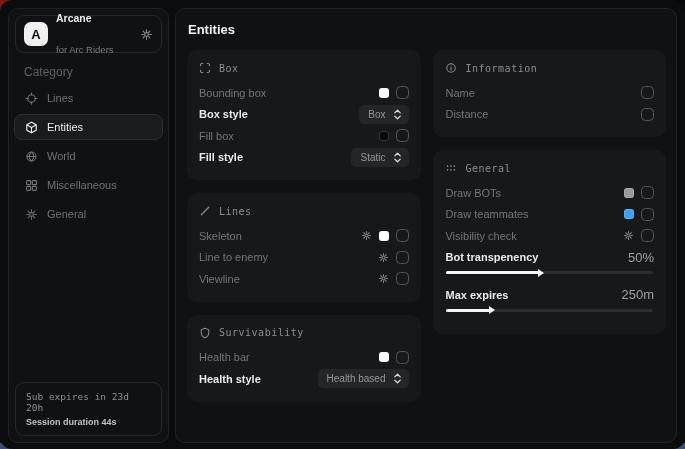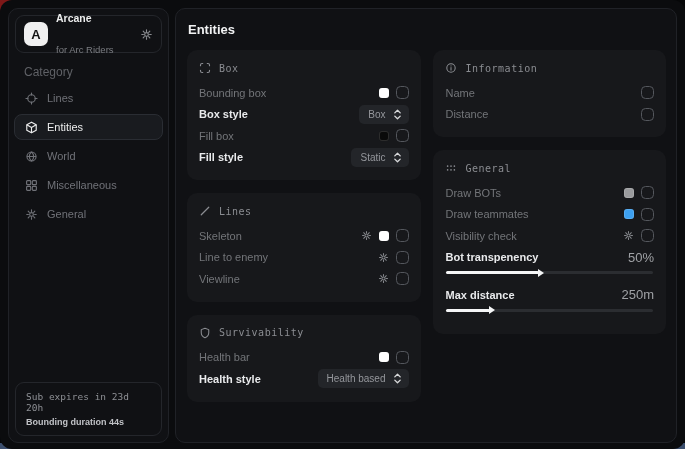--- a/index.html
+++ b/index.html
@@ -144,21 +144,21 @@
             <circle cx="8" cy="8" r="2.3"></circle>
             <path d="M8 2.2v2M8 11.8v2M2.2 8h2M11.8 8h2M3.9 3.9l1.4 1.4M10.7 10.7l1.4 1.4M12.1 3.9l-1.4 1.4M5.3 10.7l-1.4 1.4"></path>
           </svg>
         </span>
         <span>General</span>
       </div>
     </nav>
 
     <div class="sub-box">
       <div class="sub-line1">Sub expires in 23d 20h</div>
-      <div class="sub-line2">Bounding duration 44s</div>
+      <div class="sub-line2">Session duration 44s</div>
     </div>
   </aside>
 
   <main class="main">
     <h1 class="page-title">Entities</h1>
 
     <div class="columns">
 
       <div class="col">
 
@@ -356,21 +356,21 @@
           <div class="row">
             <span class="label bright">Bot transpenency</span>
             <span class="value">50%</span>
           </div>
           <div class="slider">
             <div class="slider-fill" style="width: 45%;">
               <span class="thumb"></span>
             </div>
           </div>
           <div class="row">
-            <span class="label bright">Max distance</span>
+            <span class="label bright">Max expires</span>
             <span class="value">250m</span>
           </div>
           <div class="slider">
             <div class="slider-fill" style="width: 21%;">
               <span class="thumb"></span>
             </div>
           </div>
         </section>
       </div>
     </div>

